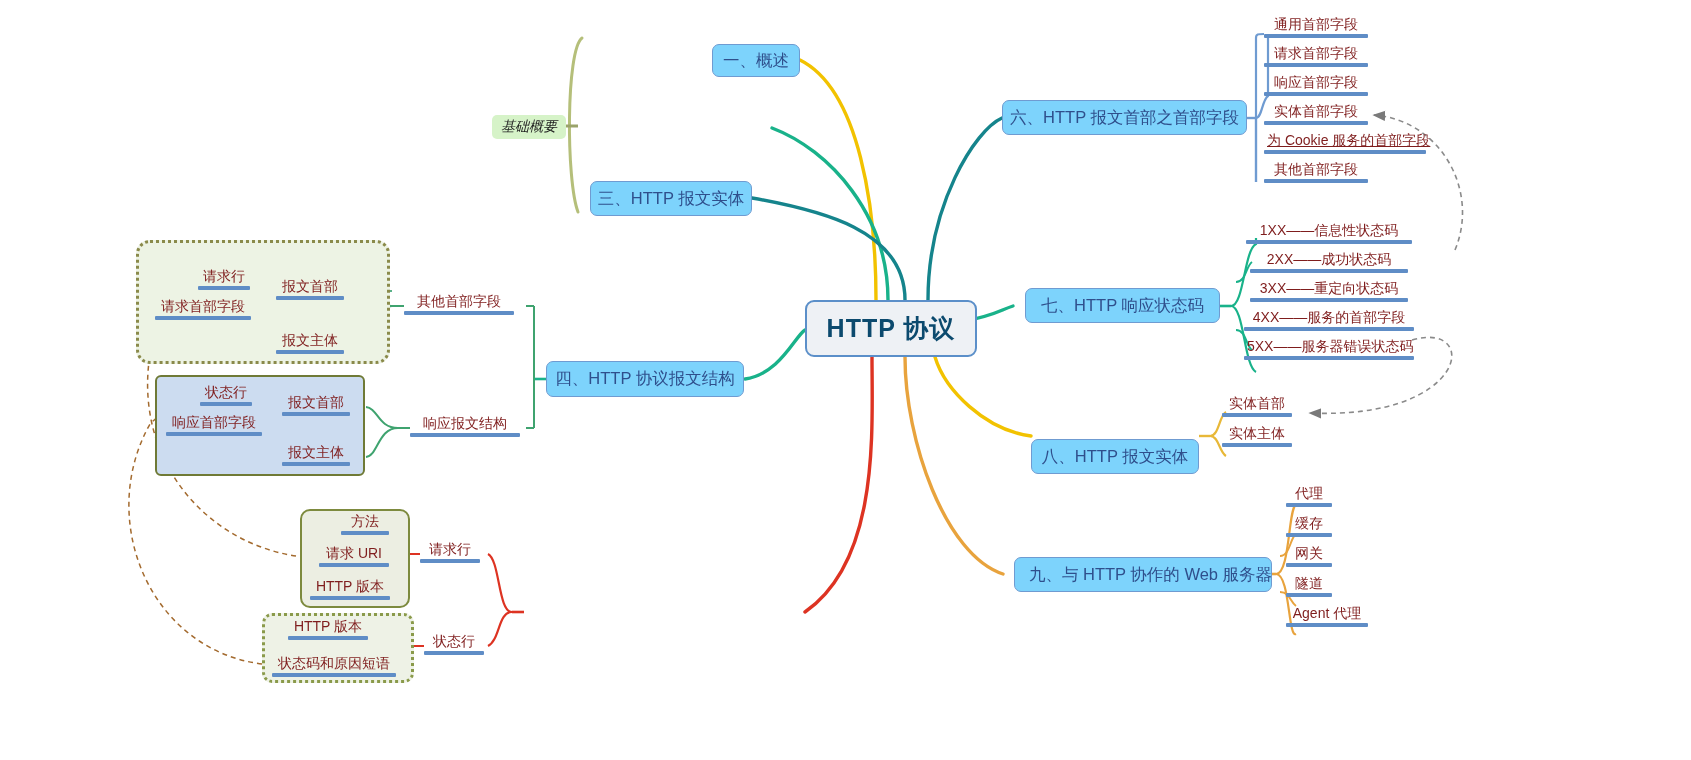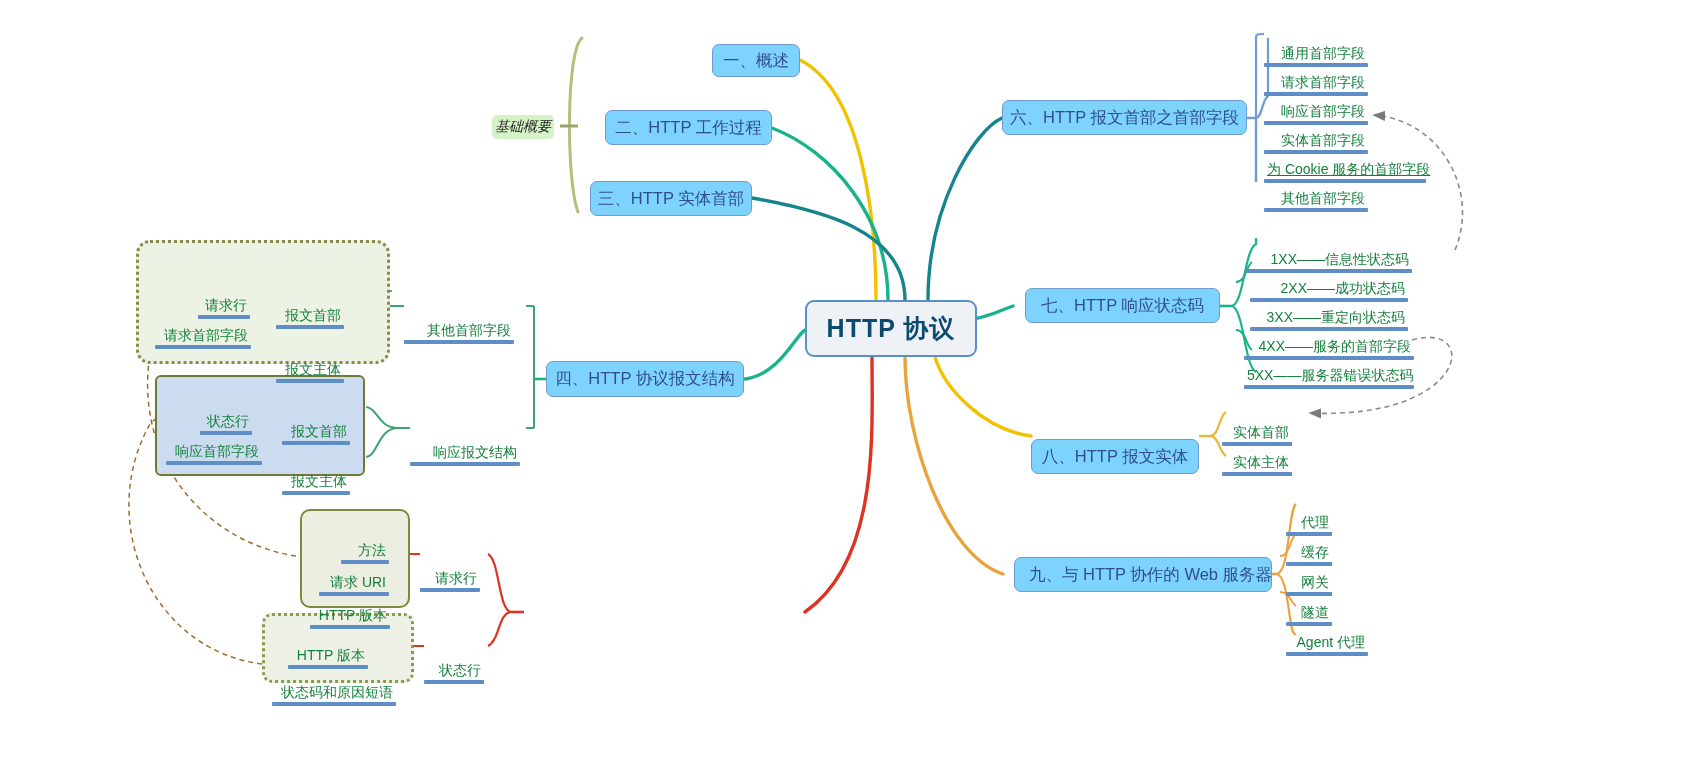--- a/index.html
+++ b/index.html
@@ -12,35 +12,35 @@
   .node{position:absolute;box-sizing:border-box;display:flex;align-items:center;
         justify-content:center;white-space:nowrap;}
 
   .root{background:#eef1f5;border:2.5px solid #5b8fc9;border-radius:9px;
         color:#0c4a6e;font-size:25px;font-weight:bold;letter-spacing:1px;align-items:center;}
 
   .branch{background:#7dd3fc;border:1.6px solid #6f9bd1;border-radius:7px;
           color:#2f4f8c;font-size:16.5px;}
 
   
-  .leaf{position:absolute;white-space:nowrap;color:#15803d;font-size:14px;
-        text-align:right;margin-top:29px;}
+  .leaf{position:absolute;white-space:nowrap;color:#7f1d1d;font-size:14px;
+        text-align:center;}
   .leaf .t{display:block;padding:0 3px 1px 3px;line-height:17px;}
   .leaf .bar{display:block;height:4px;background:#5f8dc6;border-radius:1px;}
 
   
   .group{position:absolute;box-sizing:border-box;}
   .g-dot-green{background:#edf3e4;border:3px dotted #8a8a4a;border-radius:14px;}
   .g-solid-olive{background:#ccdcf0;border:2px solid #6f7a36;border-radius:6px;}
   .g-solid-olive2{background:#eceee2;border:2.5px solid #7d8a3e;border-radius:10px;}
   .g-dot-olive{background:#eef2e6;border:3px dotted #8a9a4a;border-radius:10px;}
 
   
   .tag{position:absolute;background:#d6f3c8;border-radius:5px;color:#1f1f1f;
-       font-size:14px;font-style:italic;padding:3px 3px;white-space:nowrap;}
+       font-size:14px;font-style:italic;padding:3px 9px;white-space:nowrap;}
 </style>
 </head>
 <body>
 
 <div id="canvas">
 
   <svg class="wires" viewBox="0 0 1691 760" xmlns="http://www.w3.org/2000/svg">
     <defs>
       <marker id="arrowBrown" markerWidth="9" markerHeight="9" refX="7" refY="3.2" orient="auto">
           <path d="M0,0 L8,3.2 L0,6.4 z" fill="#a36a2e"></path>
@@ -152,26 +152,23 @@
   <div class="node root" style="left:805px;top:300px;width:172px;height:57px;">
     <span>HTTP 协议</span>
   </div>
 
   <div class="tag" style="left:492px;top:115px;">基础概要</div>
 
   <div class="node branch" style="left:712px;top:44px;width:88px;height:33px;">
     <span>一、概述</span>
   </div>
 
-  <div class="node branch" style="left:605px;top:110px;width:167px;height:35px;">
-    <span>二、HTTP 工作过程</span>
-  </div>
 
   <div class="node branch" style="left:590px;top:181px;width:162px;height:35px;">
-    <span>三、HTTP 实体首部</span>
+    <span>三、HTTP 报文实体</span>
   </div>
 
   <div class="node branch" style="left:546px;top:361px;width:198px;height:36px;">
     <span>四、HTTP 协议报文结构</span>
   </div>
 
 
   <div class="node branch" style="left:1002px;top:100px;width:245px;height:35px;">
     <span>六、HTTP 报文首部之首部字段</span>
   </div>

